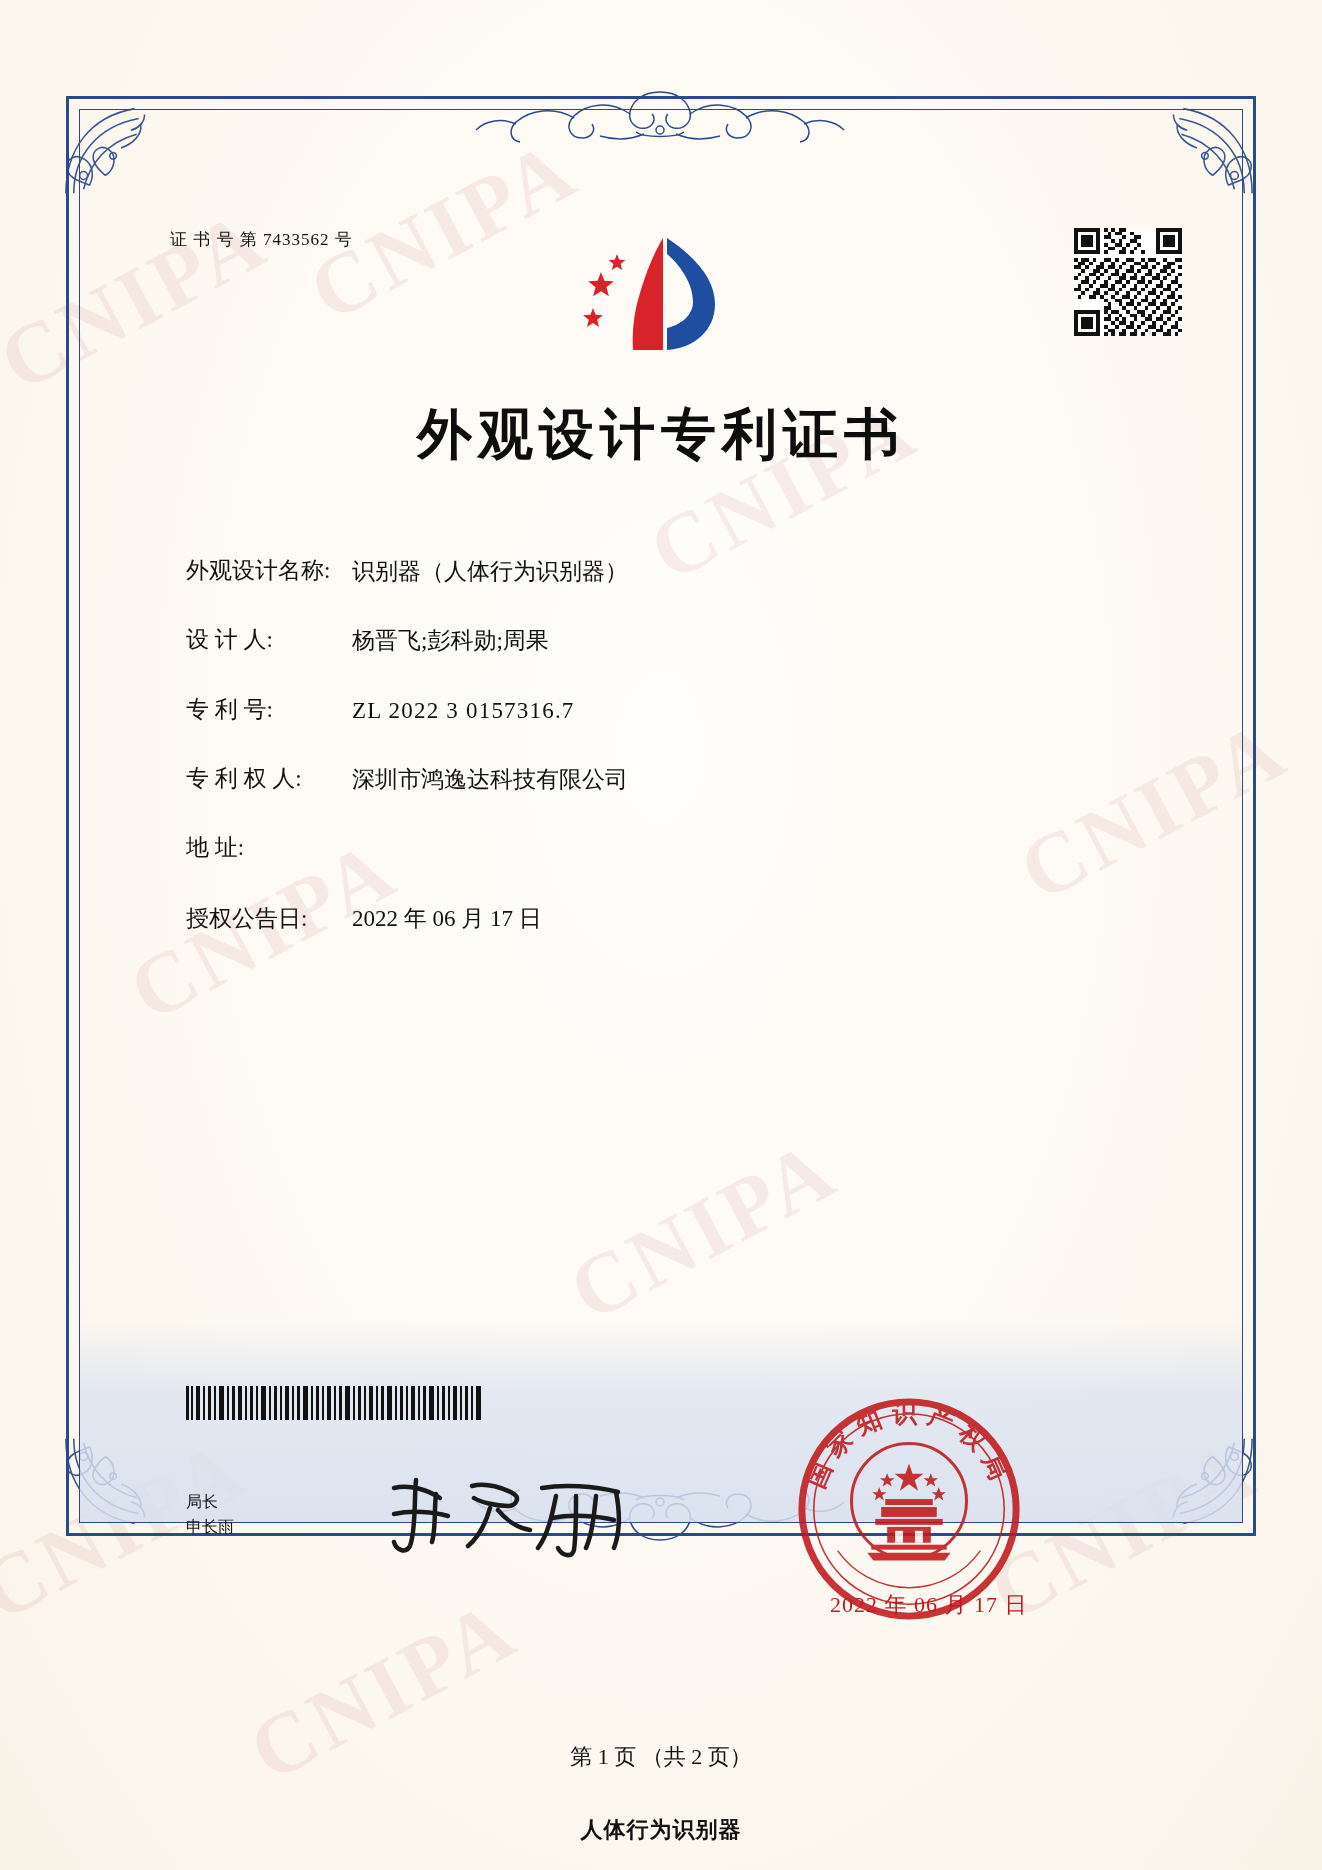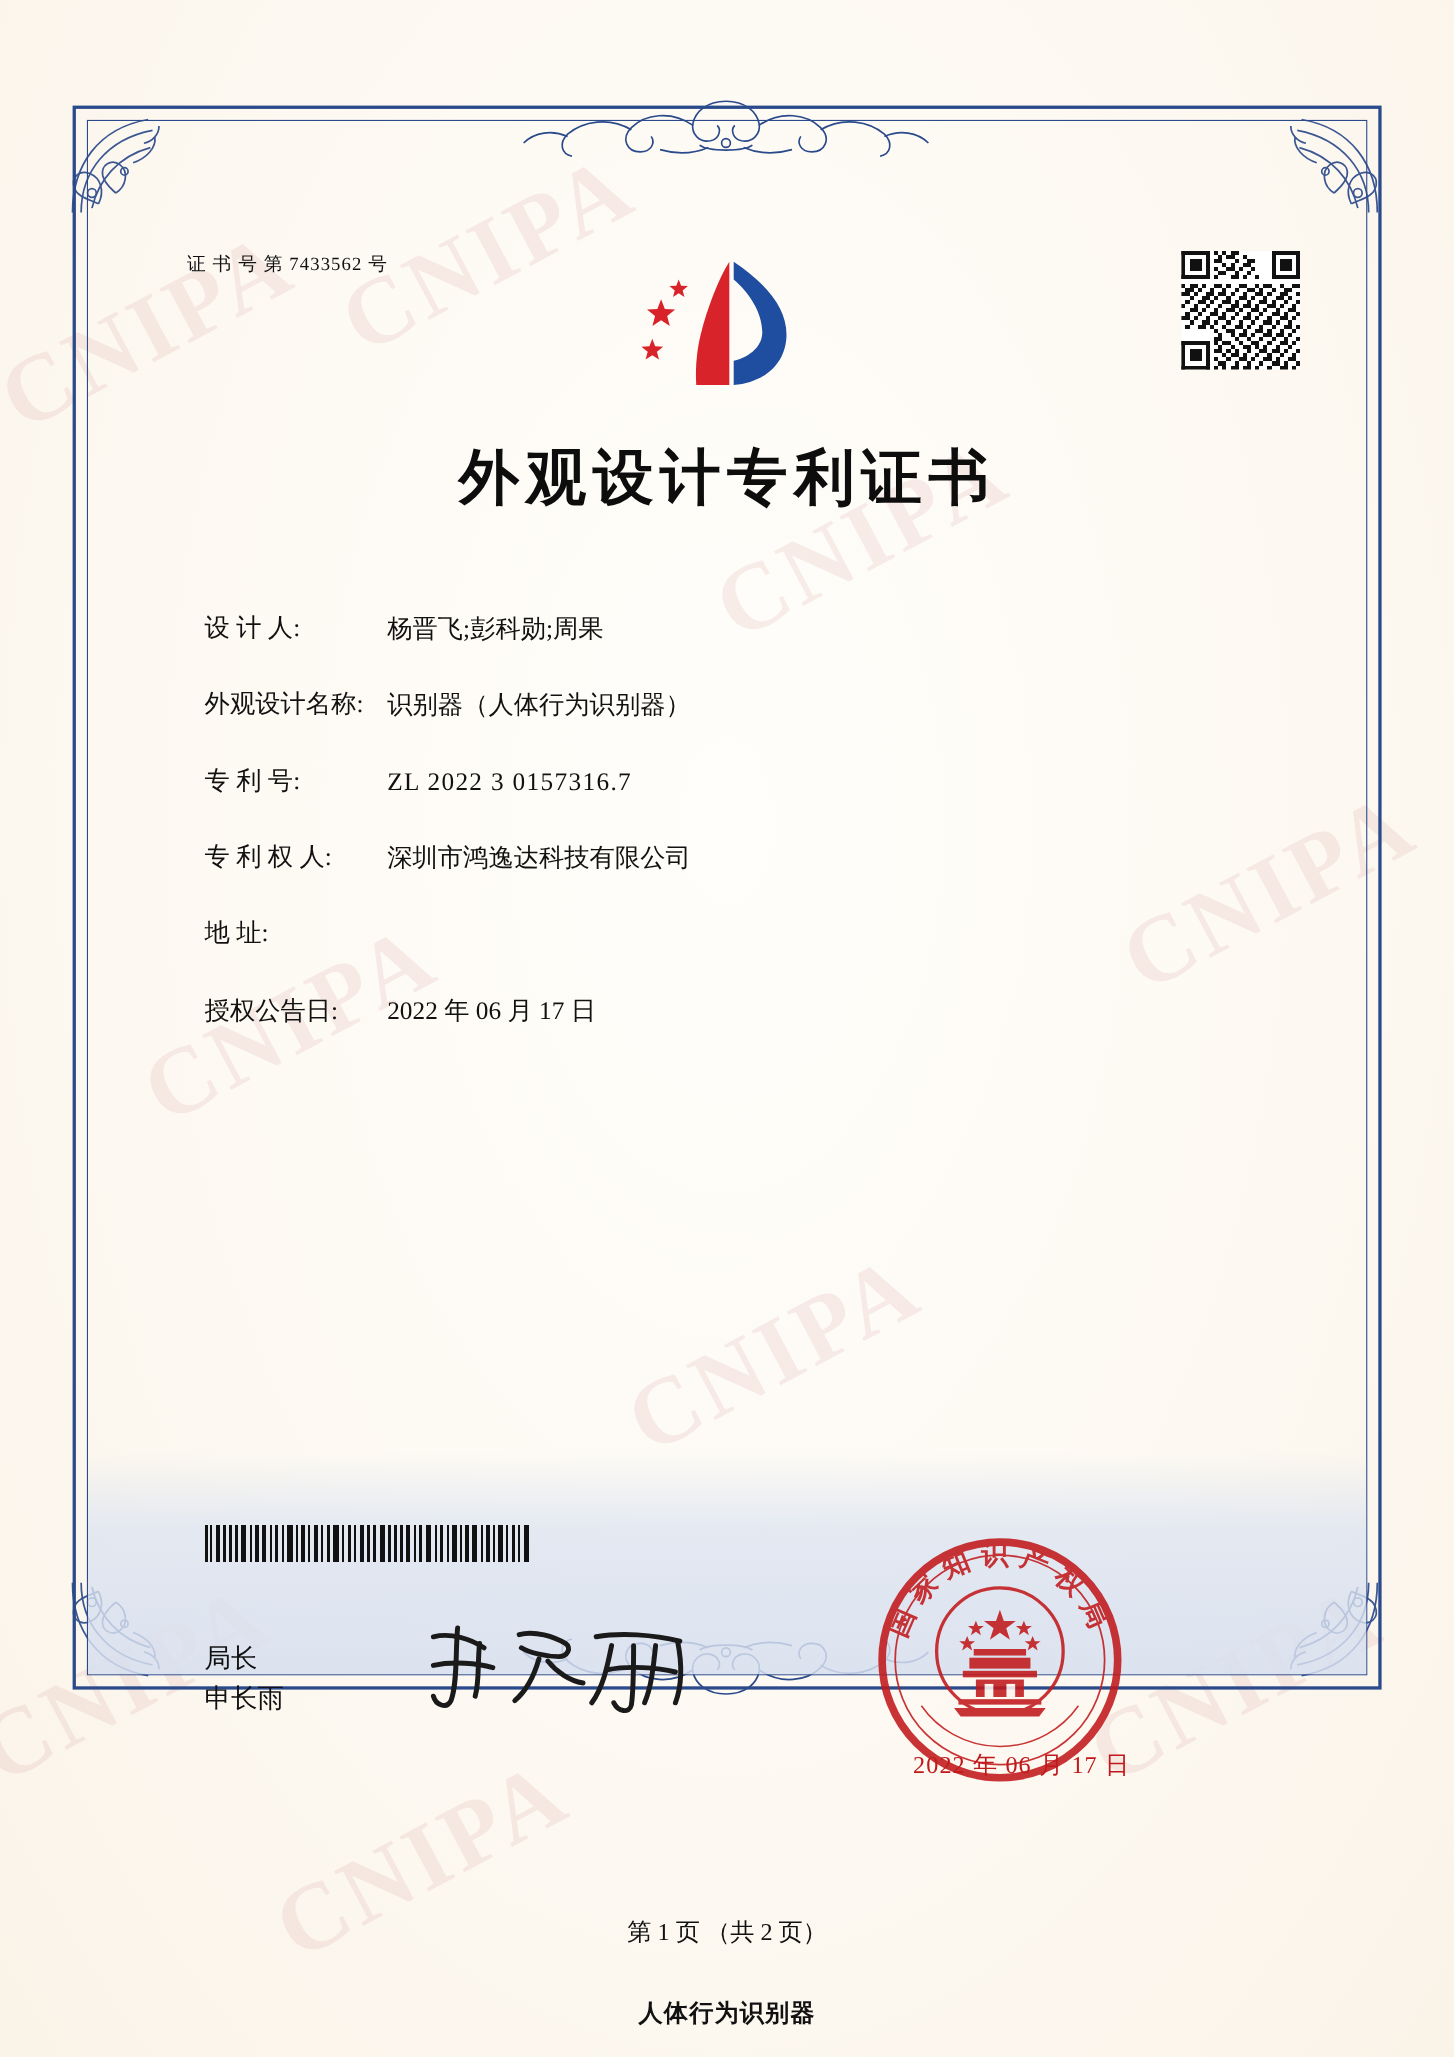--- a/index.html
+++ b/index.html
@@ -177,21 +177,21 @@
     pointer-events: none;
   }
   #barcode {
     position: absolute;
     left: 186px; top: 1386px;
     height: 34px; width: 340px;
   }
   #director-label {
     position: absolute;
     left: 186px; top: 1490px;
-    font-size: 24px;
+    font-size: 16px;
     line-height: 1.55;
     color: #111;
   }
   #signature {
     position: absolute;
     left: 380px; top: 1470px;
     width: 280px; height: 90px;
     color: #111;
   }
 
@@ -570,26 +570,26 @@
       <path fill="#1f4ea1" d="M96 6 C126 26 144 48 144 72 C144 98 124 116 96 118 L96 96 C112 92 122 82 122 70 C122 52 110 34 96 22 Z"></path>
 
       <path fill="#1f4ea1" d="M92 6 C92 6 108 30 112 56 C116 82 110 112 96 118 L92 118 Z" opacity="0"></path>
     </g>
   </svg>
 
   <div id="title">外观设计专利证书</div>
 
   <div id="fields">
     <div class="row">
+      <div class="lbl">外观设计名称:</div>
+      <div class="val">识别器（人体行为识别器）</div>
+    </div>
+    <div class="row">
       <div class="lbl">设      计      人:</div>
       <div class="val">杨晋飞;彭科勋;周果</div>
-    </div>
-    <div class="row">
-      <div class="lbl">外观设计名称:</div>
-      <div class="val">识别器（人体行为识别器）</div>
     </div>
     <div class="row">
       <div class="lbl">专      利      号:</div>
       <div class="val mono">ZL 2022 3 0157316.7</div>
     </div>
     <div class="row">
       <div class="lbl">专  利  权  人:</div>
       <div class="val">深圳市鸿逸达科技有限公司</div>
     </div>
     <div class="row">

